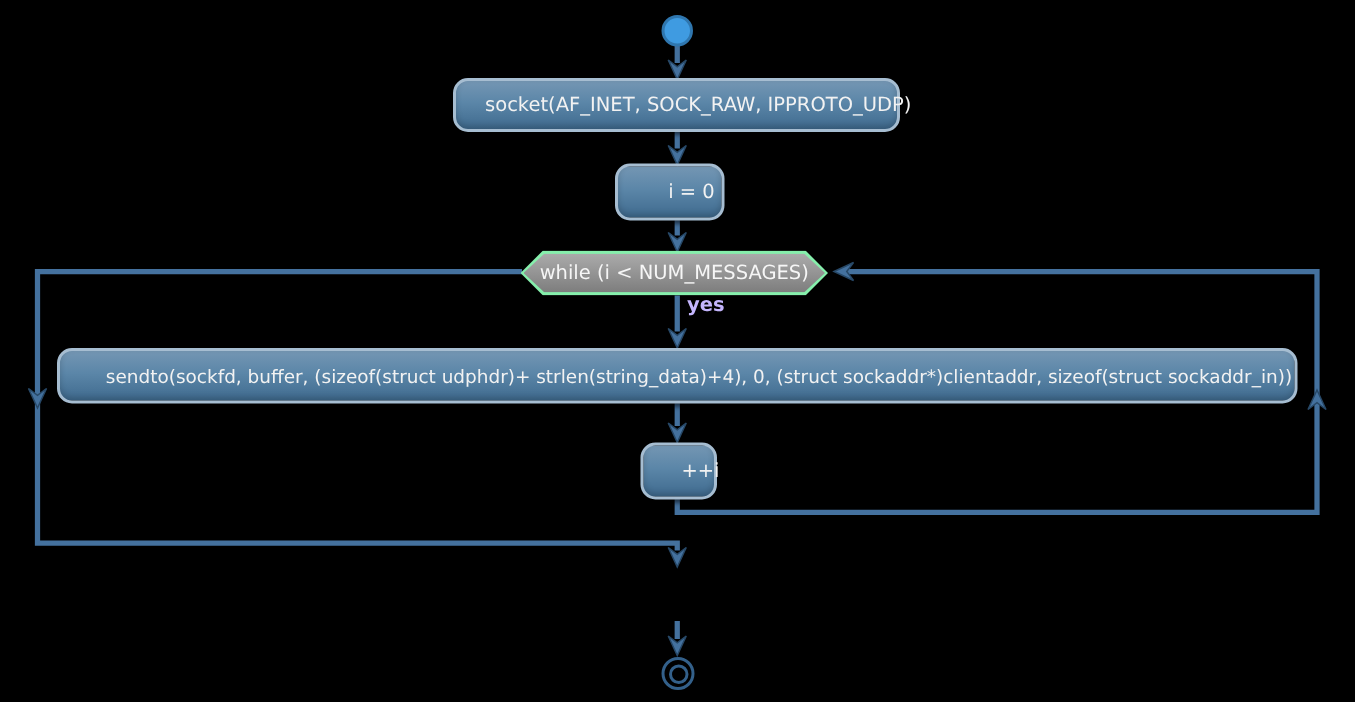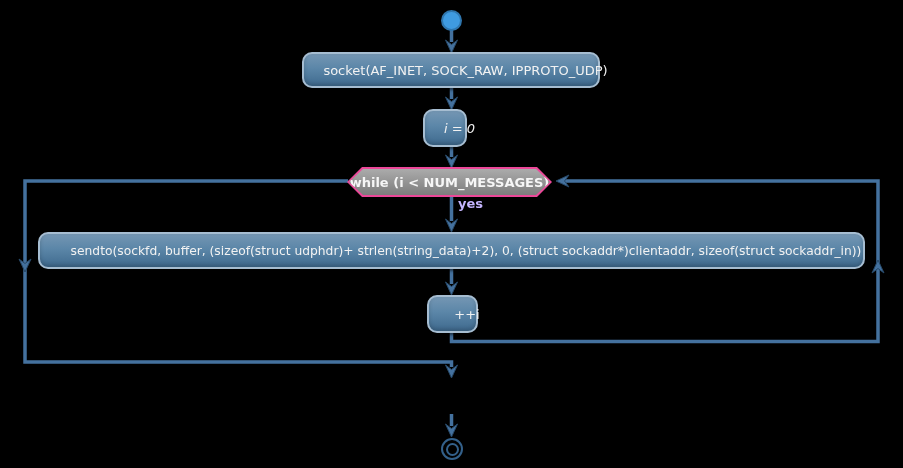--- a/index.html
+++ b/index.html
@@ -15,24 +15,23 @@
     background:linear-gradient(180deg,#7496b3 0%,#5b86a8 45%,#3f6a8e 100%);
     border:2px solid #a6bdd1;
     box-shadow:0 2px 3px rgba(0,0,0,.55), inset 0 -2px 4px rgba(0,0,0,.18);
     color:#f2f2f2;font-size:13px;white-space:nowrap;text-align:right;padding-left:29px;
   }
   .start-circle{
     width:21px;height:21px;border-radius:50%;
     background:#3f9be1;border:2px solid #2f76ae;
   }
   .hex-outer{
-    background:#ec4899;
+    background:#86efac;
     -webkit-clip-path:polygon(15px 0,calc(100% - 15px) 0,100% 50%,calc(100% - 15px) 100%,15px 100%,0 50%);
     clip-path:polygon(15px 0,calc(100% - 15px) 0,100% 50%,calc(100% - 15px) 100%,15px 100%,0 50%);
-    font-weight:bold;
   }
   .hex-inner{
     position:absolute;left:2px;top:2px;right:2px;bottom:2px;
     display:flex;align-items:center;justify-content:center;
     background:linear-gradient(180deg,#ababab 0%,#949494 50%,#7d7d7d 100%);
     -webkit-clip-path:polygon(14px 0,calc(100% - 14px) 0,100% 50%,calc(100% - 14px) 100%,14px 100%,0 50%);
     clip-path:polygon(14px 0,calc(100% - 14px) 0,100% 50%,calc(100% - 14px) 100%,14px 100%,0 50%);
     color:#f6f6f6;font-size:13px;white-space:nowrap;
   }
   .edge-label{
@@ -43,21 +42,21 @@
     border:2.5px solid #33608a;background:transparent;
     display:flex;align-items:center;justify-content:center;
   }
   .end-inner{
     width:9px;height:9px;border-radius:50%;
     border:2.5px solid #33608a;background:transparent;
   }
   
   #n-start{left:441px;top:10px;}
   #n-socket{left:302px;top:52px;width:298px;height:36px;}
-  #n-init{left:423px;top:109px;width:44px;height:38px;font-style:italic;}
+  #n-init{left:410px;top:109px;width:73px;height:38px;}
   #n-while{left:347px;top:167px;width:205px;height:30px;}
   #lbl-yes{left:458px;top:196px;}
   #n-sendto{left:38px;top:232px;width:827px;height:37px;font-size:12.3px;}
   #n-inc{left:427px;top:295px;width:51px;height:38px;}
   #n-close{left:380px;top:377px;width:145px;height:37px;}
   #n-end{left:441px;top:438px;}
   .edge-line{stroke:#44719e;stroke-width:3.5;fill:none;stroke-linejoin:miter;}
   .arrow-head{fill:#44719e;stroke:#274867;stroke-width:1;}
 </style>
 </head>
@@ -106,21 +105,21 @@
 
   <div id="n-while" class="node hex-outer">
     <div class="hex-inner">
       <span>while (i &lt; NUM_MESSAGES)</span>
     </div>
   </div>
 
   <div id="lbl-yes" class="edge-label">yes</div>
 
   <div id="n-sendto" class="node activity">
-    <span>sendto(sockfd, buffer, (sizeof(struct udphdr)+ strlen(string_data)+2), 0, (struct sockaddr*)clientaddr, sizeof(struct sockaddr_in))</span>
+    <span>sendto(sockfd, buffer, (sizeof(struct udphdr)+ strlen(string_data)+4), 0, (struct sockaddr*)clientaddr, sizeof(struct sockaddr_in))</span>
   </div>
 
   <div id="n-inc" class="node activity">
     <span>++i</span>
   </div>
 
 
   <div id="n-end" class="node end-outer">
     <div class="end-inner"></div>
   </div>

